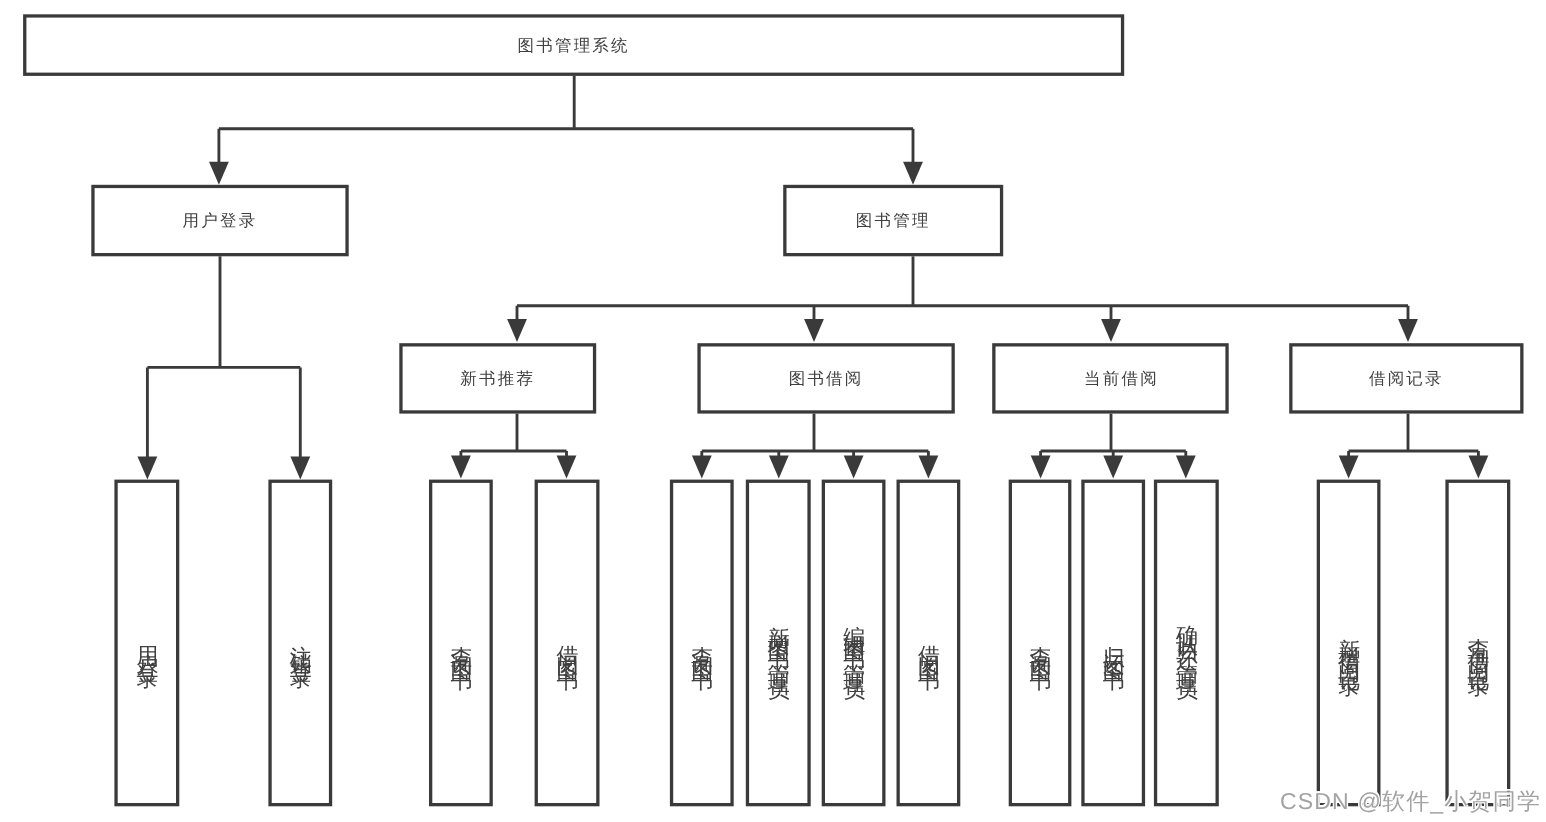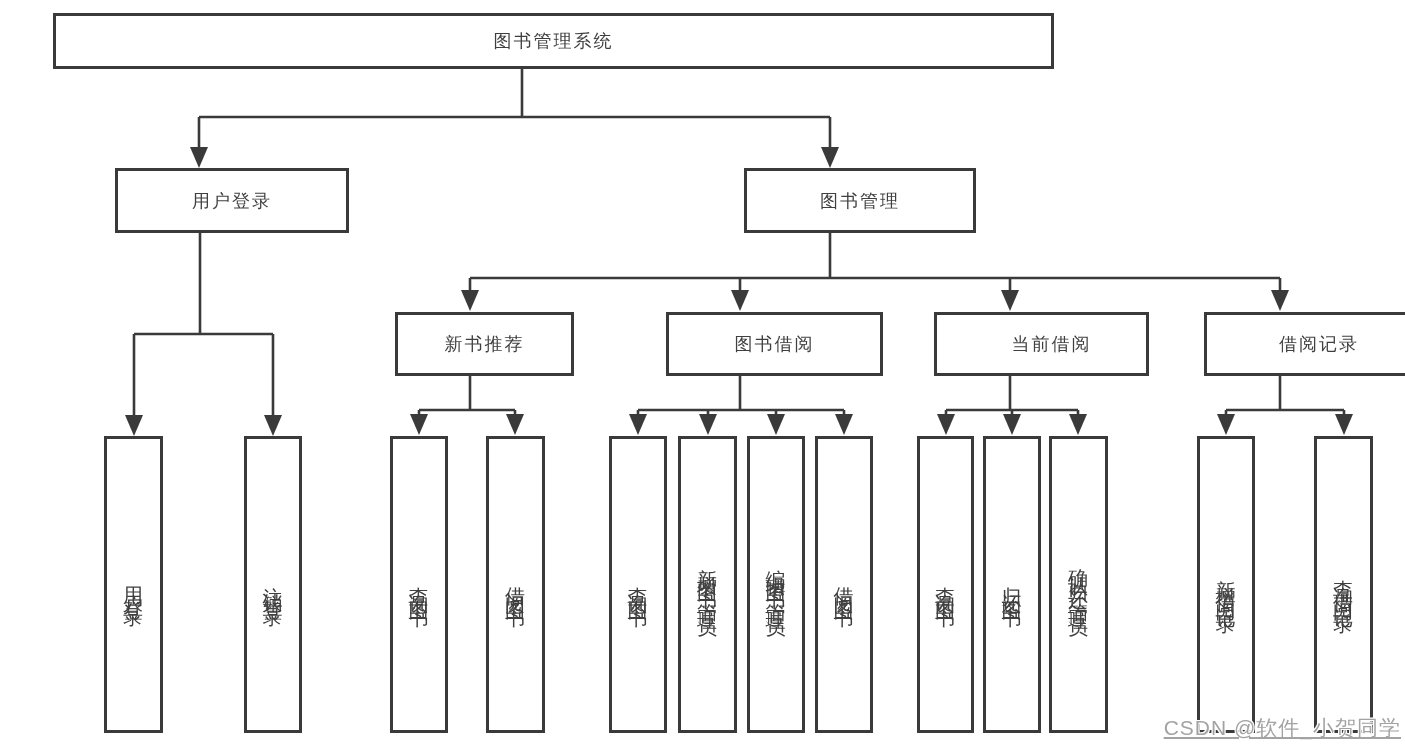--- a/index.html
+++ b/index.html
@@ -21,39 +21,39 @@
     position: absolute;
     box-sizing: border-box;
     border: 3px solid #3a3a3a;
     background: #ffffff;
     display: flex;
     align-items: center;
     justify-content: center;
     color: #3f3f3f;
     z-index: 2;
   }
-  .hnode { font-size: 18px; letter-spacing: 2px; white-space: nowrap; margin-left: 32px; }
+  .hnode { font-size: 15px; letter-spacing: 2px; white-space: nowrap; }
   .vnode .vtext {
     writing-mode: vertical-rl;
     text-orientation: mixed;
     font-size: 20px;
     letter-spacing: 7px;
     line-height: 1;
     color: #3f3f3f;
   }
   
   .n-root   { left: 21px;  top: 13px;  width: 1001px; height: 56px; }
   
   .n-login  { left: 83px;  top: 168px; width: 234px; height: 65px; }
-  .n-mgmt   { left: 712px; top: 168px; width: 232px; height: 65px; }
+  .n-mgmt   { left: 712px; top: 168px; width: 200px; height: 65px; }
   
   .n-rec    { left: 363px;  top: 312px; width: 179px; height: 64px; }
-  .n-bb     { left: 634px;  top: 312px; width: 217px; height: 64px; }
+  .n-bb     { left: 634px;  top: 312px; width: 234px; height: 64px; }
   .n-cb     { left: 902px;  top: 312px; width: 215px; height: 64px; padding-left: 20px; }
-  .n-br     { left: 1172px; top: 312px; width: 230px; height: 64px; }
+  .n-br     { left: 1172px; top: 312px; width: 213px; height: 64px; }
   
   .leaf { top: 436px; height: 297px; }
   .l-1a { left: 104px;  width: 59px; }
   .l-1b { left: 244px;  width: 58px; }
   .l-2a { left: 390px;  width: 58px; }
   .l-2b { left: 486px;  width: 59px; }
   .l-3a { left: 609px;  width: 58px; }
   .l-3b { left: 678px;  width: 59px; }
   .l-3c { left: 747px;  width: 58px; }
   .l-3d { left: 815px;  width: 58px; }
@@ -65,21 +65,20 @@
   .watermark {
     position: absolute;
     right: 4px;
     top: 714px;
     z-index: 5;
     font-size: 21px;
     letter-spacing: 1px;
     color: #a3a3a3;
     text-shadow: 1px 1px 0 #ffffff, -1px -1px 0 #ffffff, 1px -1px 0 #ffffff, -1px 1px 0 #ffffff;
     white-space: nowrap;
-    text-decoration: underline;
   }
 </style>
 </head>
 <body>
 
 <div class="canvas">
 
   <svg class="connectors" viewBox="0 0 1405 747" xmlns="http://www.w3.org/2000/svg">
     <g stroke="#3a3a3a" stroke-width="2.6" fill="none">
       <path d="M522 68 V117 M199 117 H830 M199 117 V150 M830 117 V150"></path>

